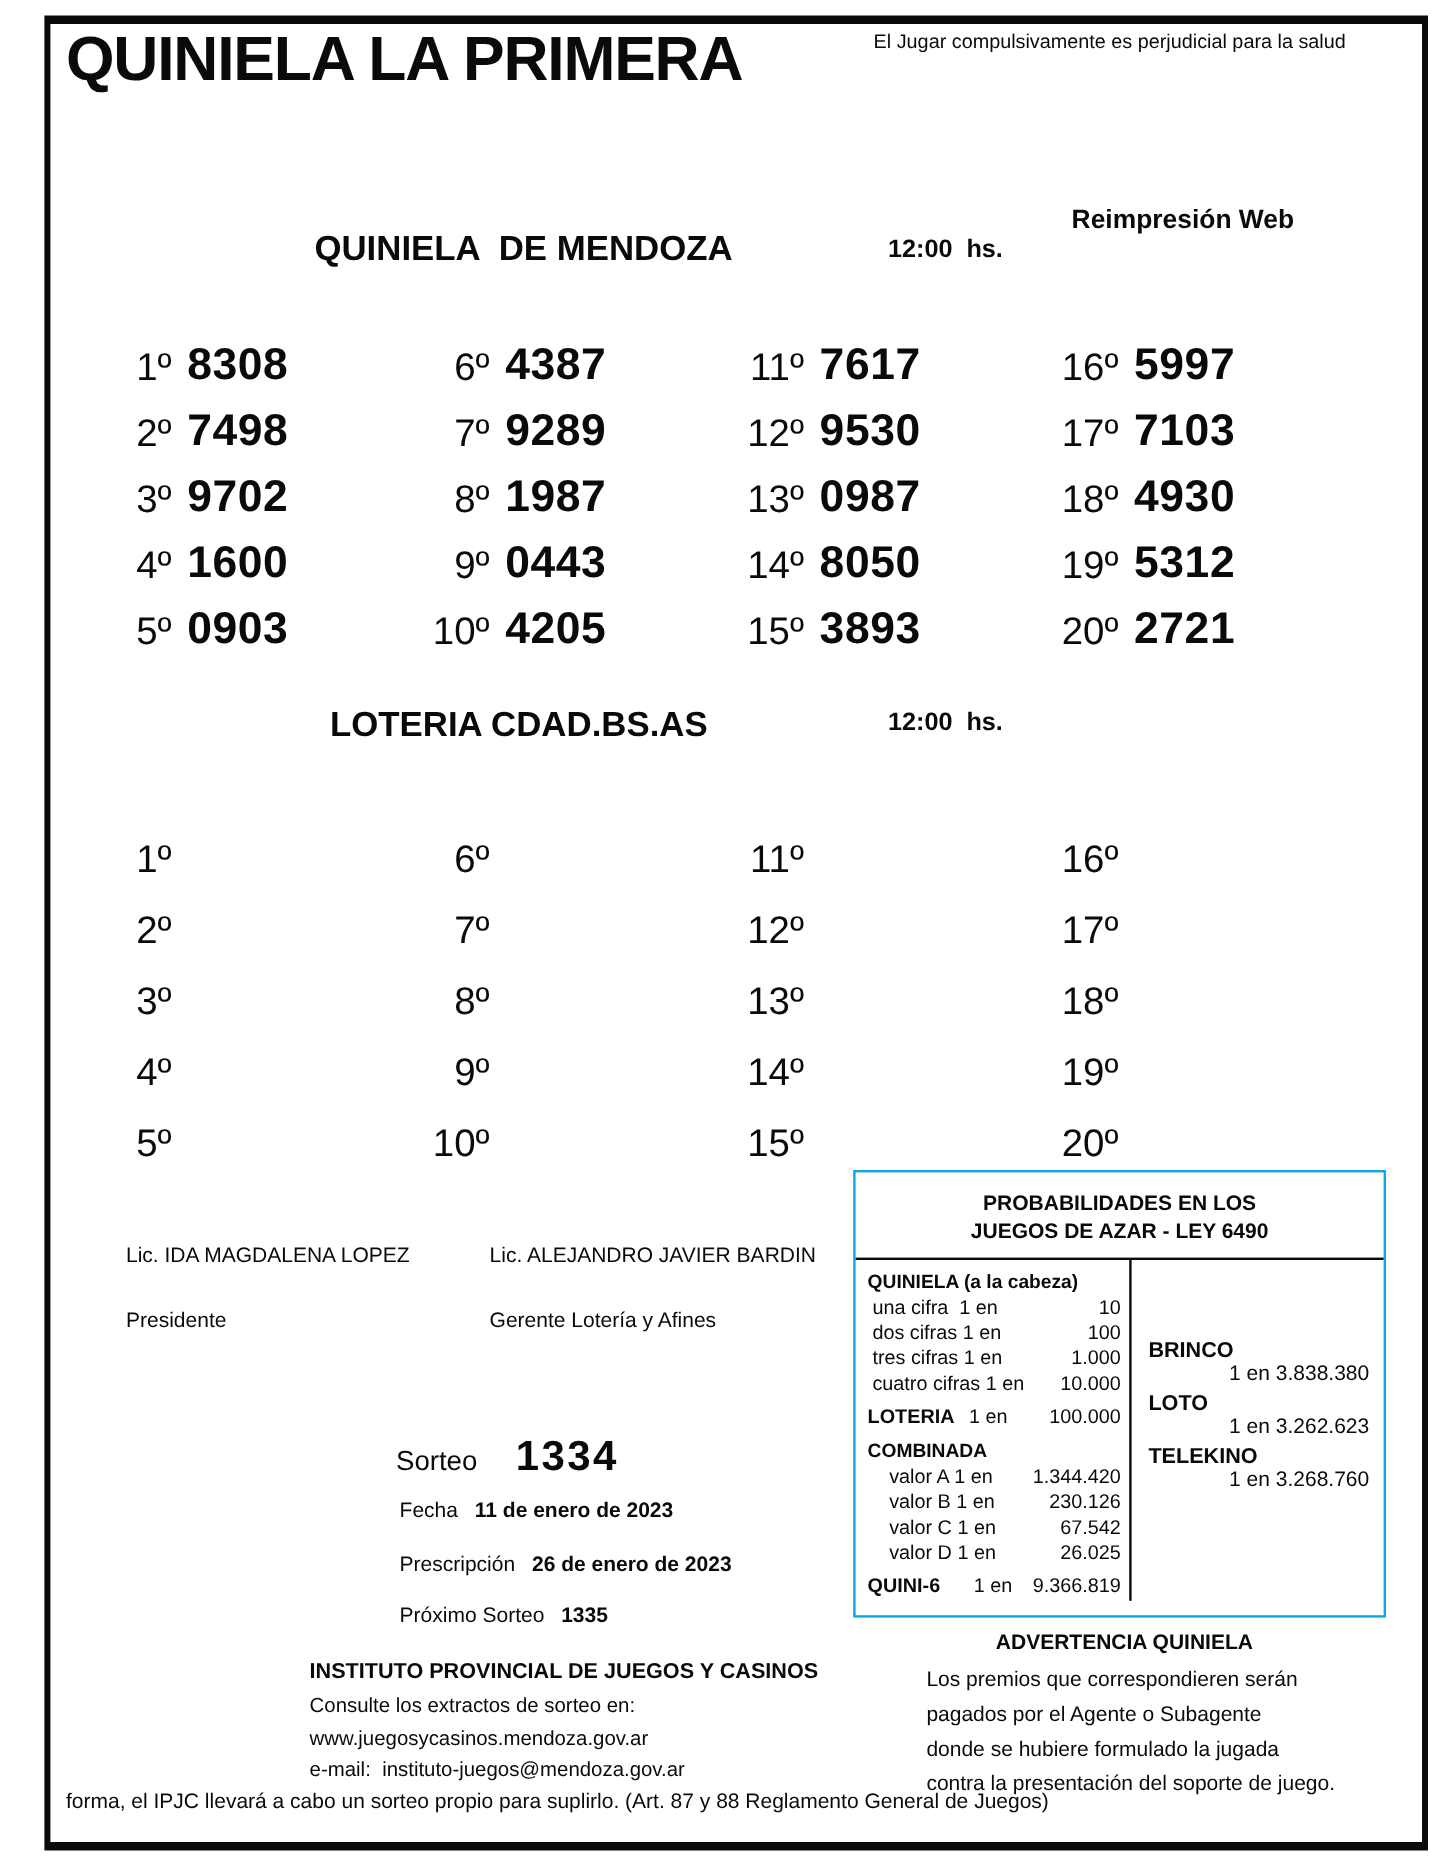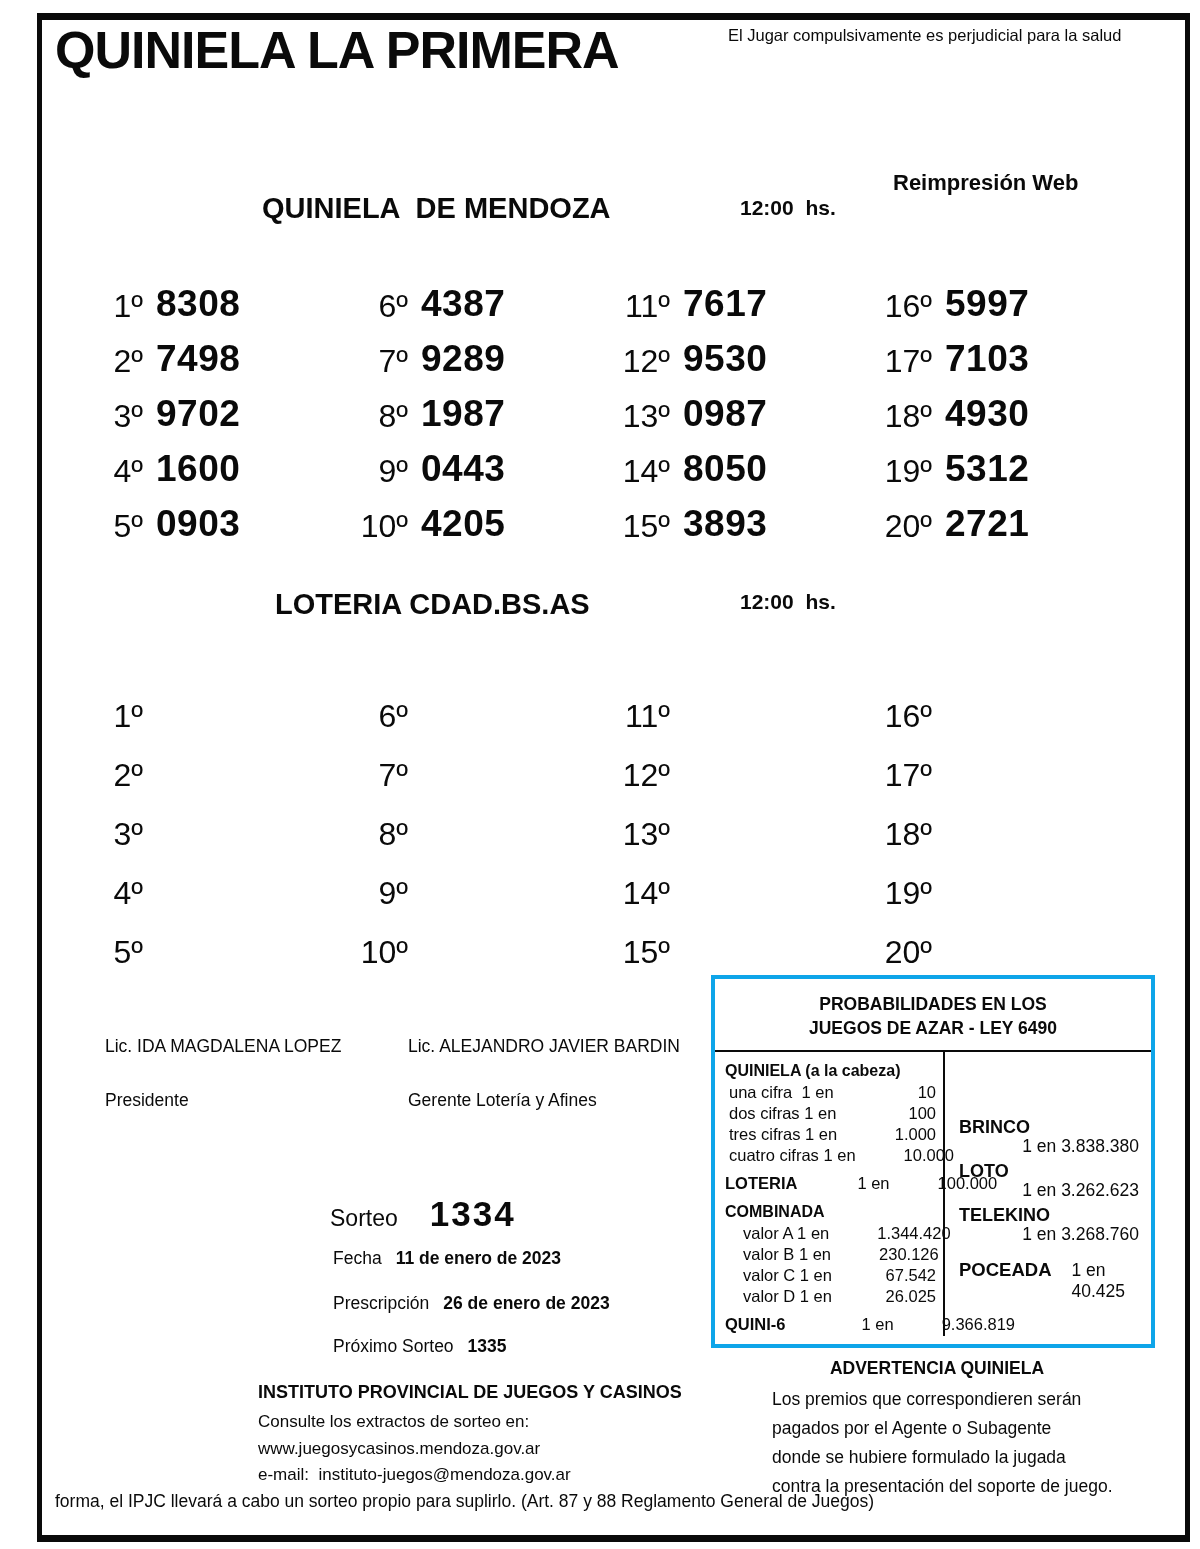--- a/index.html
+++ b/index.html
@@ -28,28 +28,28 @@
 
   .official-name{font-size:17.5px;}
   .official-role{font-size:17.5px;}
 
   .sorteo-line{left:330px;top:1194px;display:flex;align-items:baseline;}
   .sorteo-label{font-size:23px;}
   .sorteo-num{font-size:35px;font-weight:bold;margin-left:32px;letter-spacing:2px;}
   .draw-line{font-size:17.5px;display:flex;align-items:baseline;white-space:pre;}
   .draw-line b{margin-left:14px;}
 
-  .prob-box{left:711px;top:975px;width:444px;height:373px;box-sizing:border-box;border:4px solid #0ea5e9;}
+  .prob-box{left:711px;top:975px;width:444px;height:373px;box-sizing:border-box;border:2px solid #0ea5e9;}
   .prob-head{border-bottom:2px solid #0a0a0a;text-align:center;padding:13px 0 10px 0;
     font-size:17.5px;font-weight:bold;line-height:24px;}
   .prob-body{display:flex;height:284px;}
   .prob-left{width:230px;box-sizing:border-box;border-right:2px solid #0a0a0a;
     padding:8px 7px 0 10px;font-size:16.5px;}
   .prob-right{flex:1;padding:66px 10px 0 14px;font-size:17.5px;}
-  .prow{display:flex;align-items:center;line-height:21px;white-space:pre;gap:48px;}
+  .prow{display:flex;align-items:center;line-height:21px;white-space:pre;}
   .prow .pval{margin-left:auto;text-align:right;}
   .phead{font-weight:bold;font-size:16px;line-height:22px;}
   .indent1{padding-left:4px;}
   .indent2{padding-left:18px;}
   .mt{margin-top:7px;}
   .pname{font-weight:bold;}
   .pmid{margin-left:12px;}
   .game{margin-bottom:6px;}
   .gname{font-weight:bold;font-size:18px;line-height:19px;}
   .godds{text-align:right;line-height:19px;padding-right:2px;}
@@ -255,24 +255,20 @@
         <div class="godds">1 en 3.838.380</div>
       </div>
       <div class="game">
         <div class="gname">LOTO</div>
         <div class="godds">1 en 3.262.623</div>
       </div>
       <div class="game">
         <div class="gname">TELEKINO</div>
         <div class="godds">1 en 3.268.760</div>
       </div>
-      <div class="poceada">
-        <span class="gname">POCEADA</span>
-        <span class="podds">1 en 40.425</span>
-      </div>
     </div>
   </div>
 </div>
 
 <div class="abs sorteo-line">
   <span class="sorteo-label">Sorteo</span>
   <span class="sorteo-num">1334</span>
 </div>
 <div class="abs draw-line" style="left:333px;top:1248px;">
   <span>Fecha</span><b>11 de enero de 2023</b>

